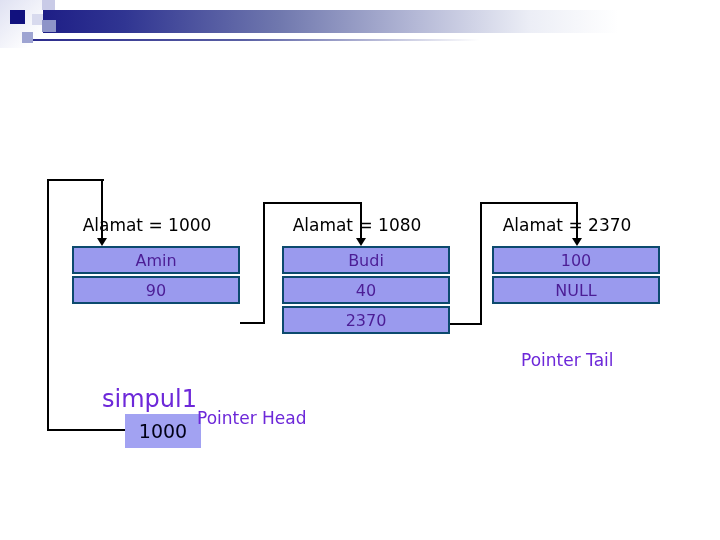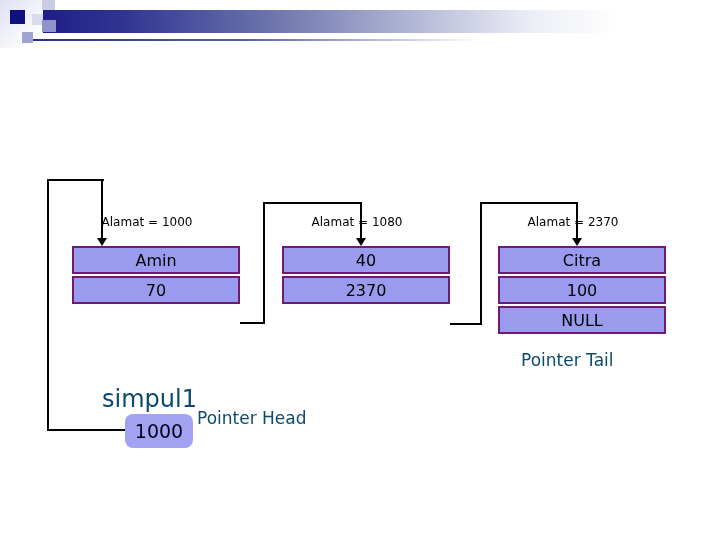--- a/index.html
+++ b/index.html
@@ -17,78 +17,78 @@
     background:linear-gradient(to right,#2a2a8c 0%,#5a60a4 45%,rgba(255,255,255,0) 95%);}
   .sq{position:absolute;}
   .sq1{left:42px;top:0;width:13px;height:10px;background:#c9cbe7;}
   .sq2{left:10px;top:10px;width:15px;height:14px;background:#11117e;}
   .sq3{left:32px;top:14px;width:11px;height:11px;background:#d8daee;}
   .sq4{left:42px;top:20px;width:14px;height:12px;background:#8e94c8;z-index:2;}
   .sq5{left:22px;top:32px;width:11px;height:11px;background:#9ea4d2;}
   
   .node-label{
     position:absolute;top:215px;width:168px;height:22px;
-    text-align:center;font-size:12px;color:#000;transform:translateX(-9px);
+    text-align:center;font-size:17px;color:#000;transform:translateX(-9px);
     white-space:nowrap;z-index:1;
   }
   .node-table{position:absolute;top:246px;width:168px;}
   .cell{
     box-sizing:border-box;height:28px;margin-bottom:2px;
-    background:#9a9aee;border:2px solid #701a75;
+    background:#9a9aee;border:2px solid #0c4a6e;
     display:flex;align-items:center;justify-content:center;
-    font-size:16px;color:#000000;
+    font-size:16px;color:#4c1d95;
   }
-  .n1{left:72px;} .n2{left:282px;text-align:center;} .n3{left:468px;padding-left:30px;}
+  .n1{left:72px;} .n2{left:282px;text-align:center;} .n3{left:492px;}
   
   .ln{position:absolute;background:#000;}
   .arrowhead{
     position:absolute;width:0;height:0;
     border-left:5px solid transparent;border-right:5px solid transparent;
     border-top:8px solid #000;
   }
   
-  .txt{position:absolute;color:#0c4a6e;white-space:nowrap;}
+  .txt{position:absolute;color:#6d28d9;white-space:nowrap;}
   .pointer-tail{left:521px;top:350px;font-size:17px;}
   .simpul{left:102px;top:385px;font-size:24px;}
   .pointer-head{left:197px;top:408px;font-size:17px;}
   .head-box{
-    position:absolute;left:125px;top:414px;width:68px;height:34px;
+    position:absolute;left:125px;top:414px;width:76px;height:34px;
     background:#a2a2f2;display:flex;align-items:center;justify-content:center;
-    font-size:19px;color:#000016;border-radius:8px;
+    font-size:19px;color:#000016;
   }
 </style>
 </head>
 <body>
 
 <div class="slide">
 
   <div class="hdr-glow"></div>
   <div class="hdr-bar"></div>
   <div class="hdr-line"></div>
   <div class="sq sq1"></div>
   <div class="sq sq2"></div>
   <div class="sq sq3"></div>
   <div class="sq sq4"></div>
   <div class="sq sq5"></div>
 
   <div class="node-label n1">Alamat = 1000</div>
   <div class="node-table n1">
     <div class="cell">Amin</div>
-    <div class="cell">70</div>
+    <div class="cell">90</div>
   </div>
 
   <div class="node-label n2">Alamat = 1080</div>
   <div class="node-table n2">
+    <div class="cell">Budi</div>
     <div class="cell">40</div>
     <div class="cell">2370</div>
   </div>
 
   <div class="node-label n3">Alamat = 2370</div>
   <div class="node-table n3">
-    <div class="cell">Citra</div>
     <div class="cell">100</div>
     <div class="cell">NULL</div>
   </div>
 
   <div class="ln" style="left:47px;top:429px;width:78px;height:2px;"></div>
   <div class="ln" style="left:47px;top:179px;width:2px;height:252px;"></div>
   <div class="ln" style="left:47px;top:179px;width:57px;height:2px;"></div>
   <div class="ln" style="left:101px;top:179px;width:2px;height:60px;"></div>
   <div class="arrowhead" style="left:97px;top:238px;"></div>
 

